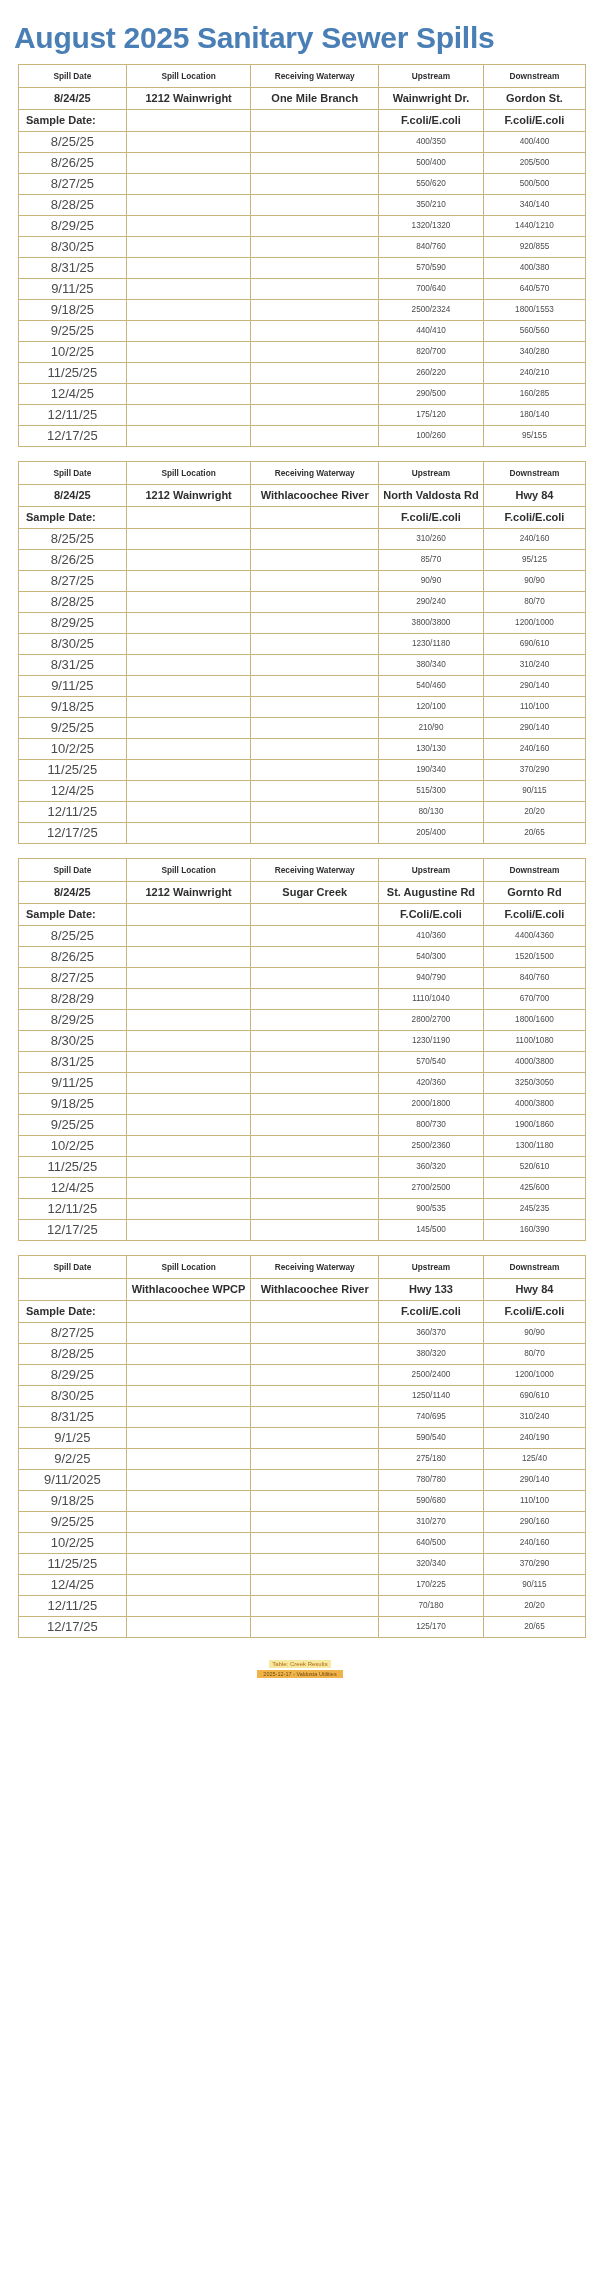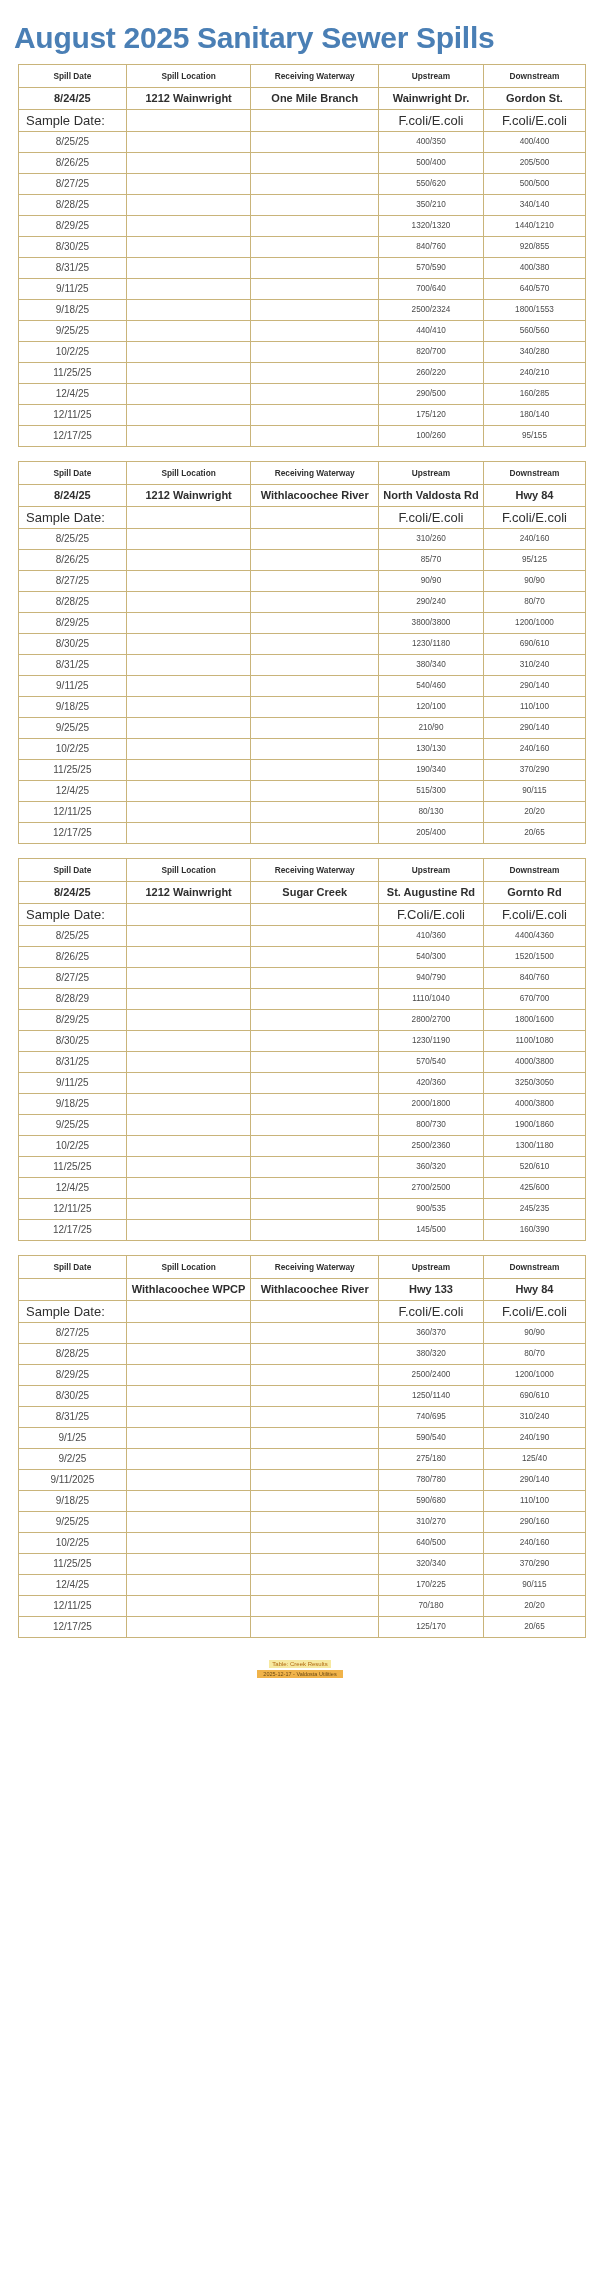--- a/index.html
+++ b/index.html
@@ -54,31 +54,31 @@
     color: #2f2f2f;
     height: 23px;
   }
   tr.spill-info td {
     font-weight: bold;
     font-size: 11px;
     color: #2f2f2f;
     height: 22px;
   }
   tr.sample-head td {
-    font-weight: normal;
-    font-size: 13px;
+    font-weight: bold;
+    font-size: 11px;
     color: #2f2f2f;
     height: 22px;
   }
   tr.sample-head td.lbl {
     text-align: left;
     padding-left: 7px;
   }
   td.date-cell {
-    font-size: 10px;
+    font-size: 13px;
   }
   col.c1 { width: 19.0%; }
   col.c2 { width: 22.0%; }
   col.c3 { width: 22.5%; }
   col.c4 { width: 18.5%; }
   col.c5 { width: 18.0%; }
   .footer-badge {
     position: relative;
     margin: 0 auto;
     width: 100%;

